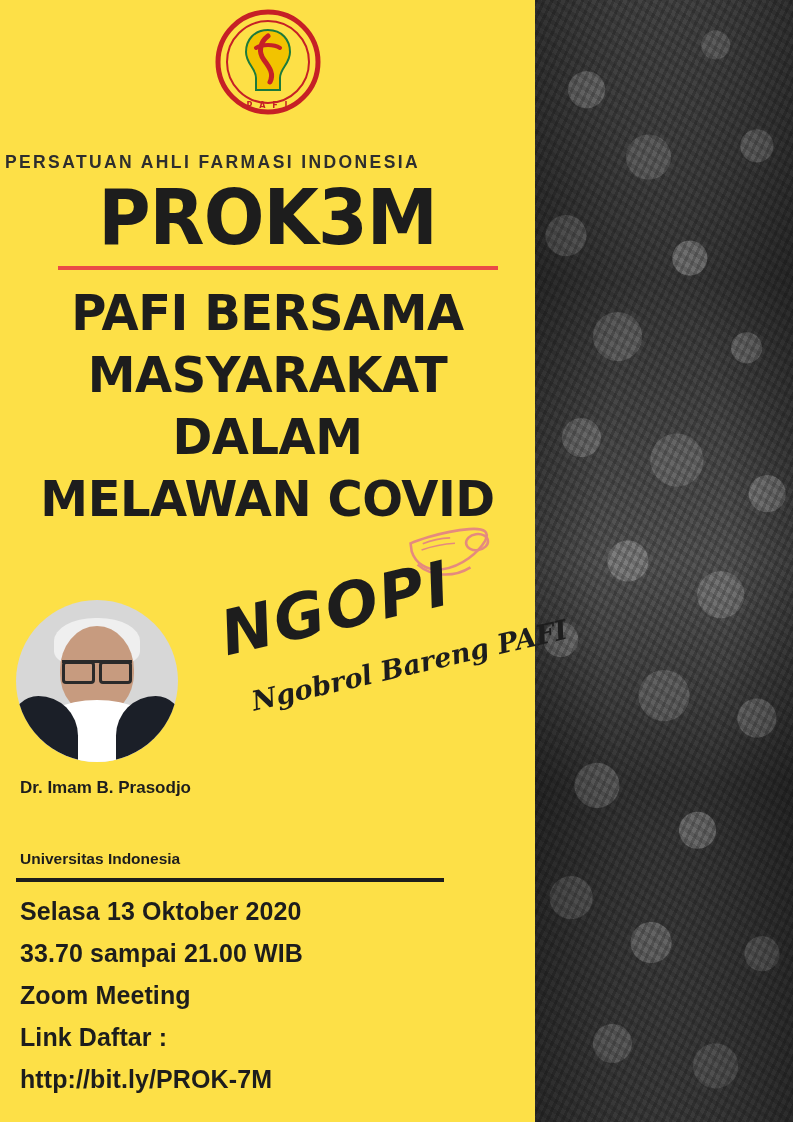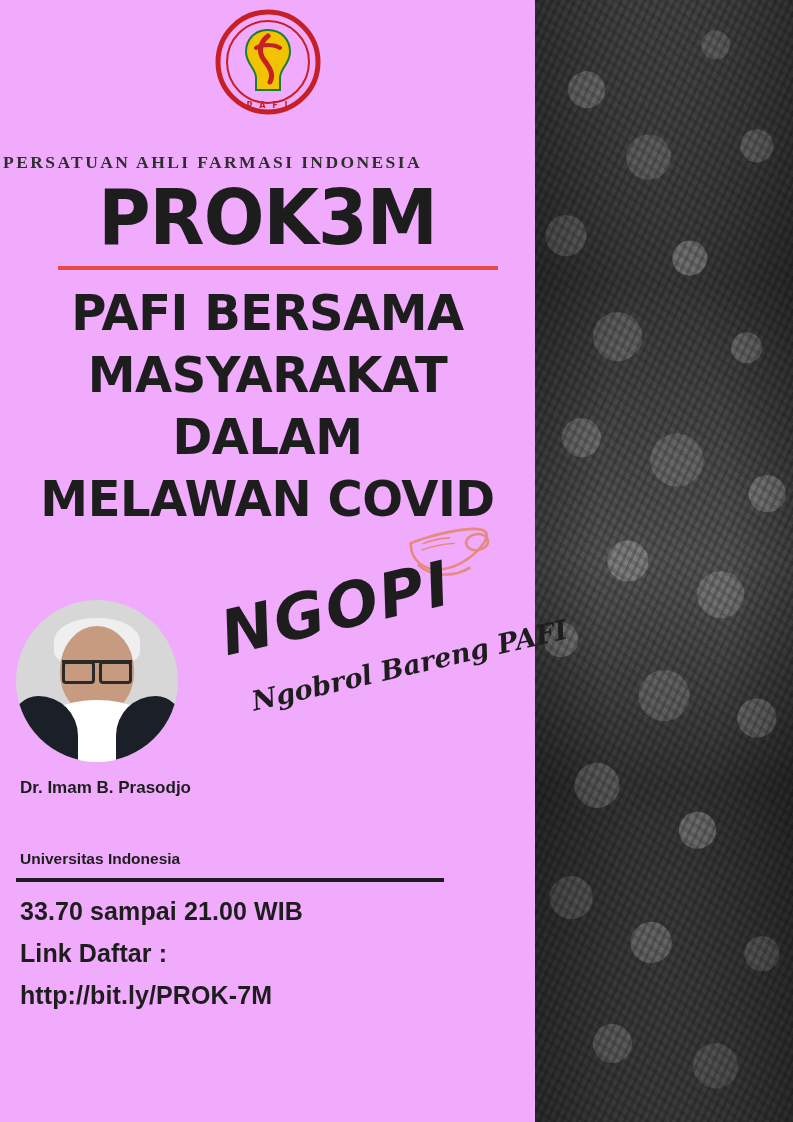--- a/index.html
+++ b/index.html
@@ -7,21 +7,21 @@
     width: 793px;
     height: 1122px;
     overflow: hidden;
     font-family: "Liberation Sans", sans-serif;
     background: #e9e9e9;
   }
   .poster {
     position: relative;
     width: 793px;
     height: 1122px;
-    background: #f0abfc;
+    background: #fde047;
     overflow: hidden;
   }
 
   
   .photo-col {
     position: absolute;
     top: 0; right: 0;
     width: 258px;
     height: 1122px;
     background: #2b2b2b;
@@ -88,21 +88,20 @@
   
   .org-line {
     position: absolute;
     top: 152px; left: 0;
     width: 425px;
     text-align: center;
     font-size: 17.5px;
     font-weight: 600;
     letter-spacing: 2.4px;
     color: #2e2e2e;
-    font-family: Liberation Serif, serif;
   }
   .prok3m {
     position: absolute;
     top: 178px; left: 0;
     width: 535px;
     text-align: center;
     font-size: 76px;
     line-height: 80px;
     font-weight: 700;
     letter-spacing: -1px;
@@ -329,18 +328,20 @@
     <div class="shirt"></div>
     <div class="suit-l"></div>
     <div class="suit-r"></div>
   </div>
 
   <div class="speaker-name">Dr. Imam B. Prasodjo</div>
   <div class="speaker-role2">Universitas Indonesia</div>
   <div class="rule2"></div>
 
   <div class="details">
+    <div>Selasa 13 Oktober 2020</div>
     <div>33.70 sampai 21.00 WIB</div>
+    <div>Zoom Meeting</div>
     <div>Link Daftar :</div>
     <div>http://bit.ly/PROK-7M</div>
   </div>
 
 </div>
 
 </body></html>

